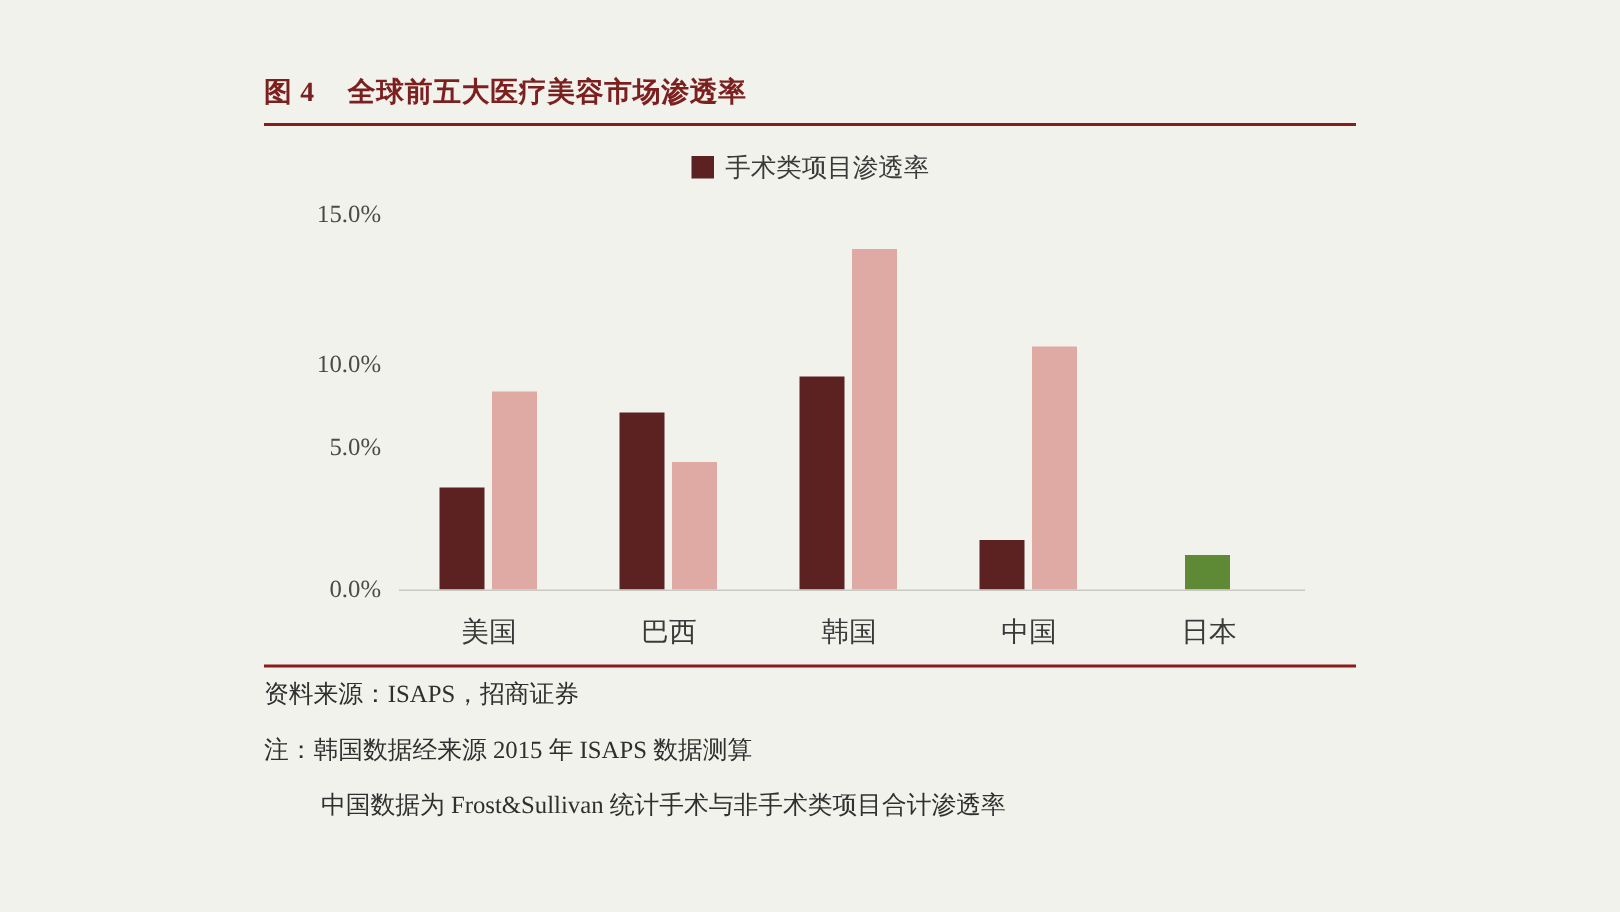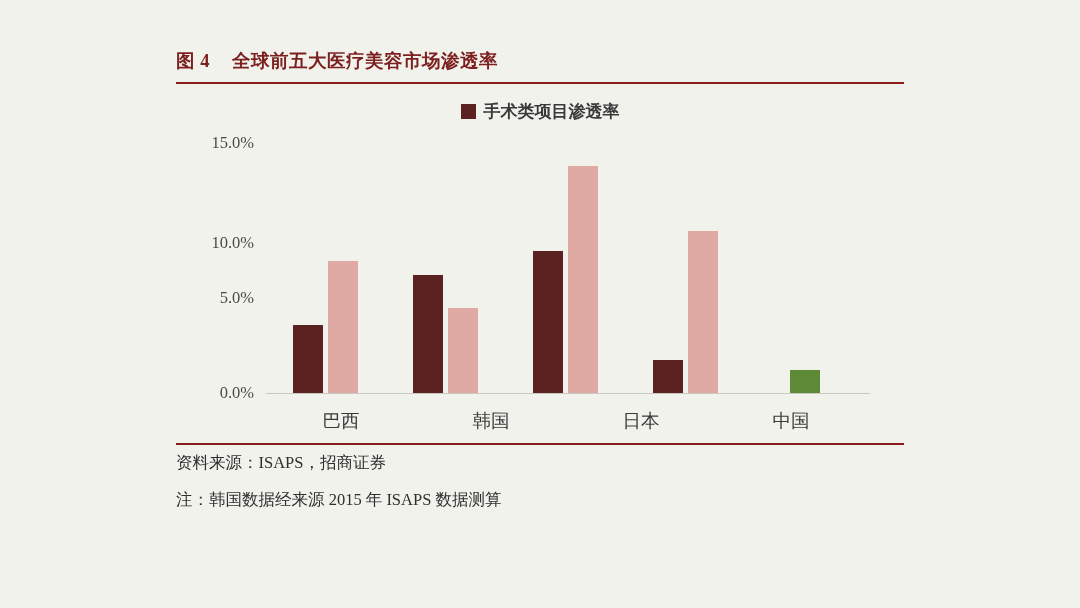--- a/index.html
+++ b/index.html
@@ -43,21 +43,20 @@
     left:176px; top:100px; width:728px;
     display:flex; justify-content:center; align-items:center;
     gap:26px;
   }
   .legend-item{ display:flex; align-items:center; gap:8px; }
   .legend-swatch{ width:15px;height:15px; display:block; }
   .legend-label{
     font-family:"Liberation Serif", serif;
     font-size:17px; color:#3a3a3a;
     white-space:nowrap;
-    font-weight:bold;
   }
   
   .plot{
     position:absolute;
     left:266px; top:143px;
     width:600px; height:250px;
   }
   .axis-base{
     position:absolute;
     left:266px; top:393px; width:604px; height:1px;
@@ -162,26 +161,28 @@
       </div>
       <div class="group">
         <div class="bar single" style="height:23.3px;background:#5e8a35"></div>
       </div>
     </div>
   </div>
 
   <div class="axis-base"></div>
 
   <div class="xlabels">
+    <div class="xlabel">美国</div>
     <div class="xlabel">巴西</div>
     <div class="xlabel">韩国</div>
+    <div class="xlabel">中国</div>
     <div class="xlabel">日本</div>
-    <div class="xlabel">中国</div>
   </div>
 
   <div class="rule-bottom"></div>
 
   <div class="notes">
     <div class="note">资料来源：ISAPS，招商证券</div>
     <div class="note">注：韩国数据经来源 2015 年 ISAPS 数据测算</div>
+    <div class="note indent">中国数据为 Frost&amp;Sullivan 统计手术与非手术类项目合计渗透率</div>
   </div>
 
 </div>
 
 </body></html>

